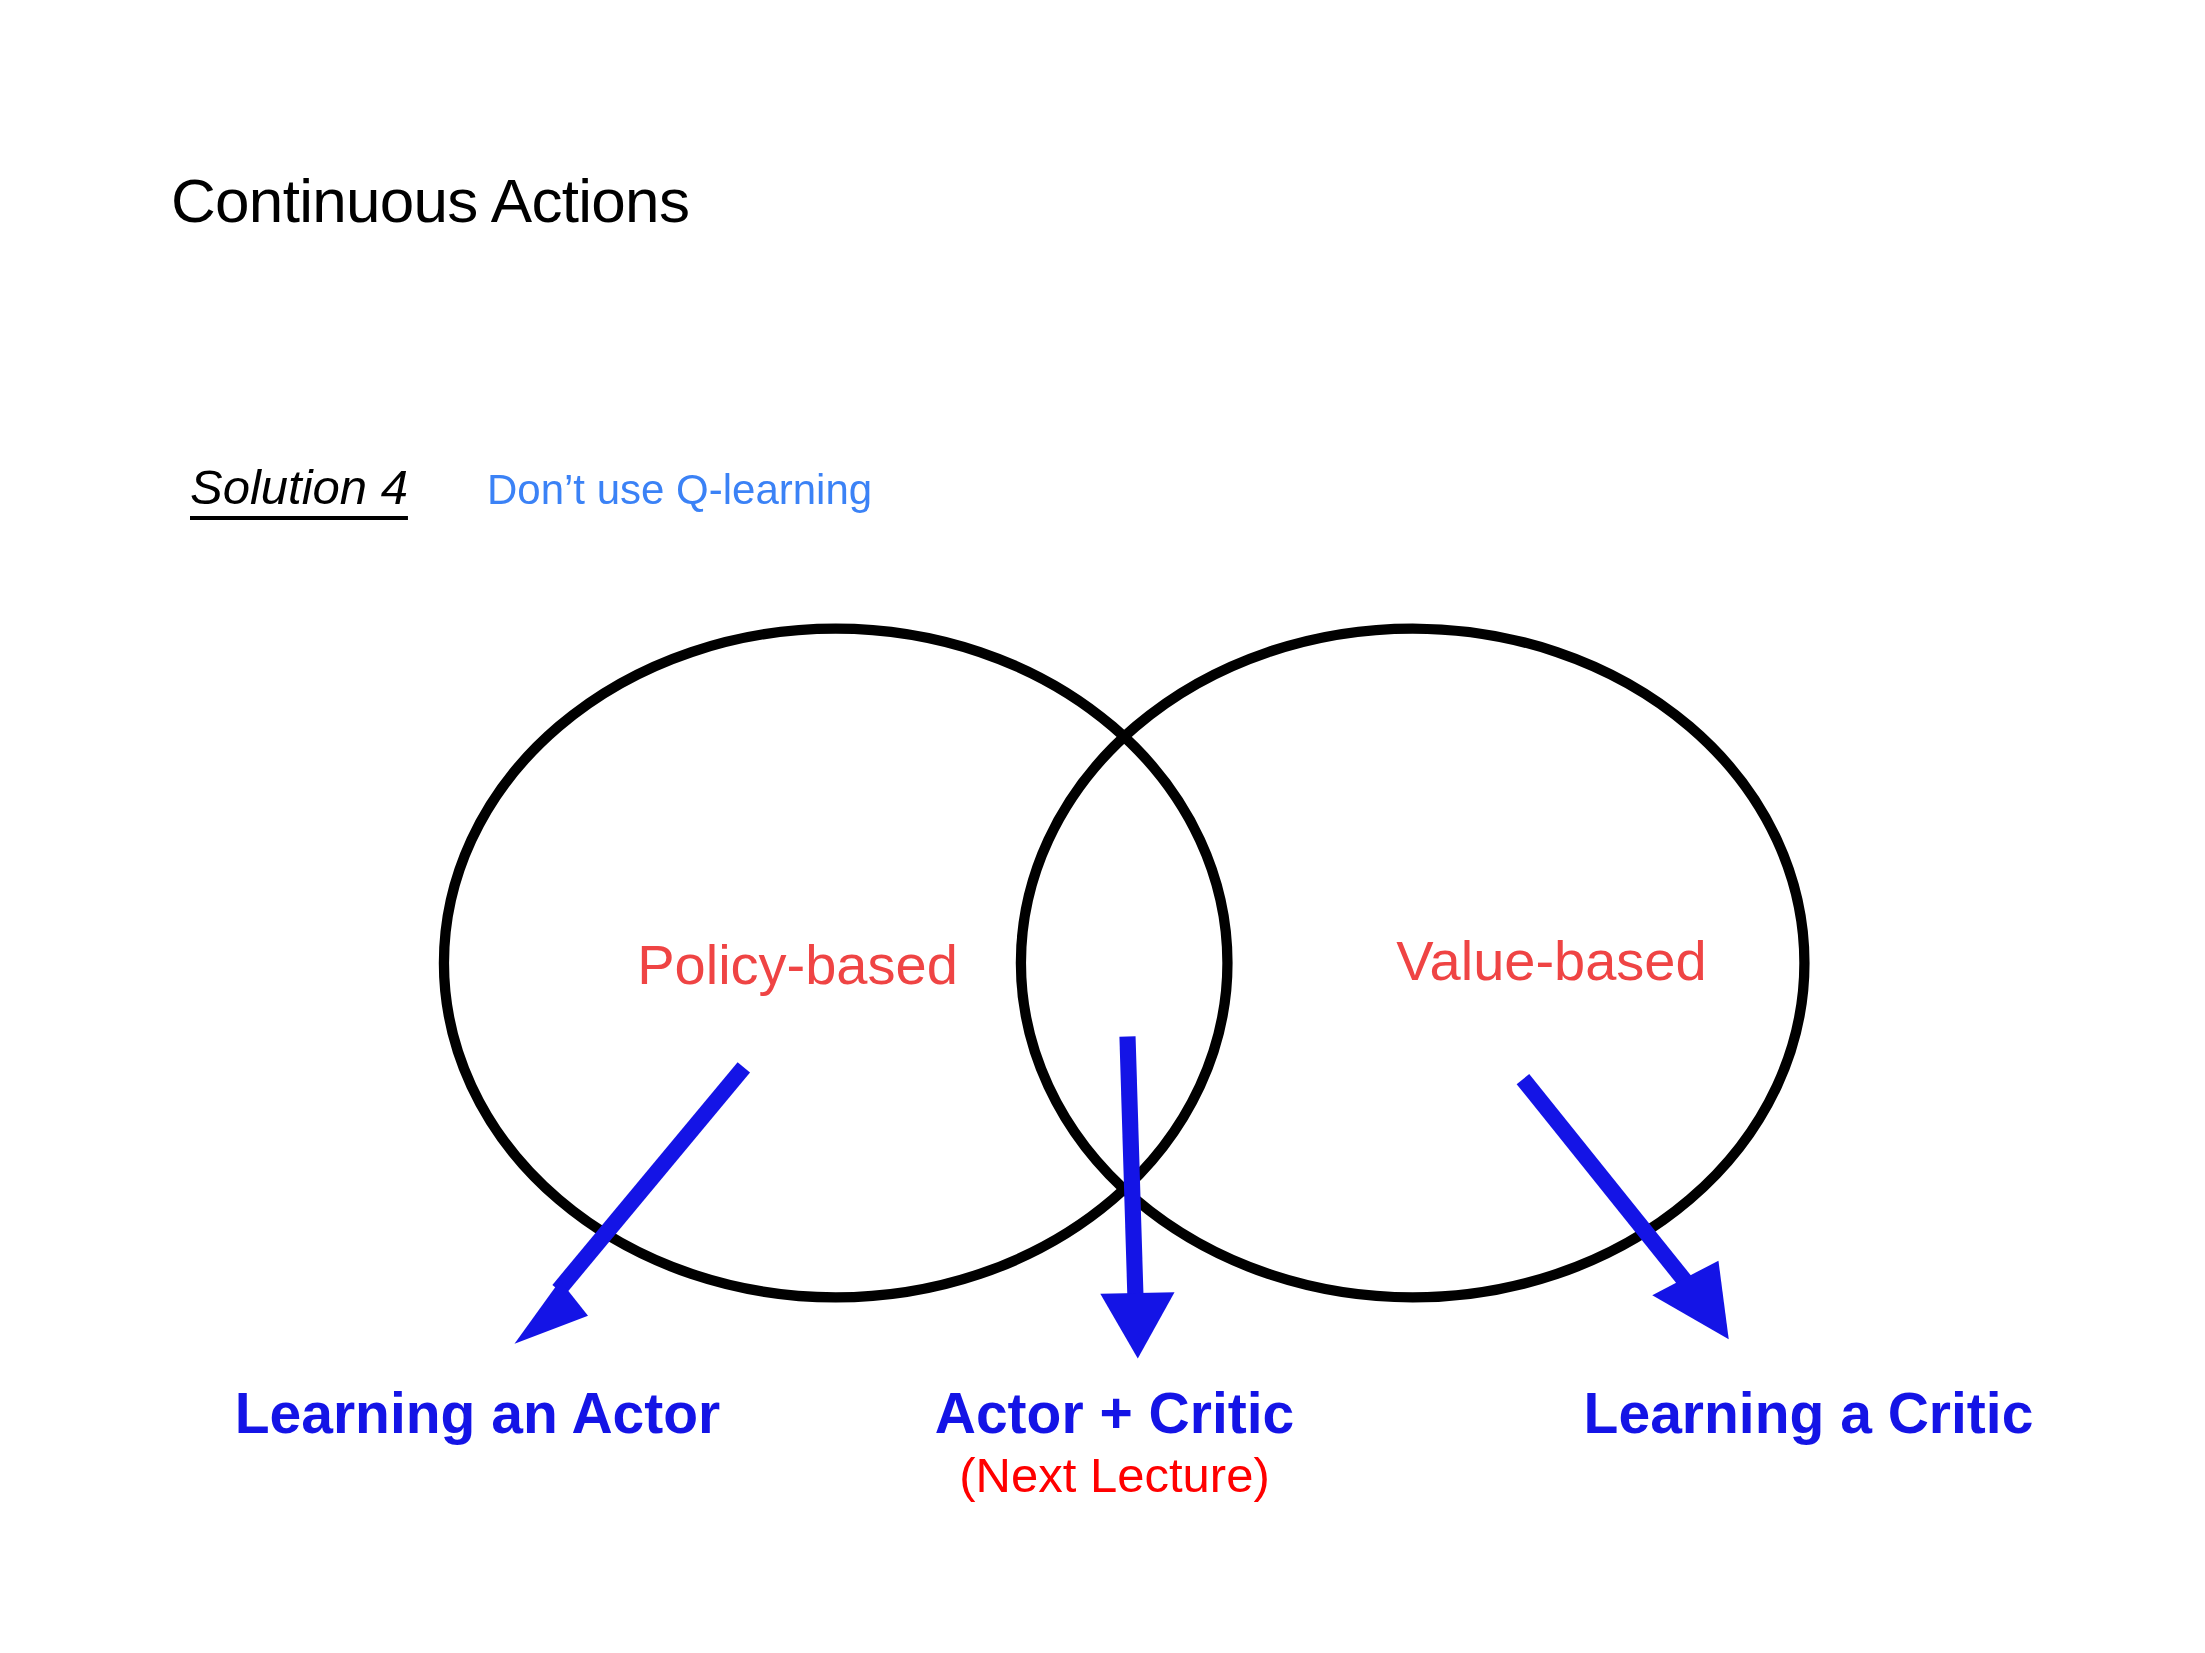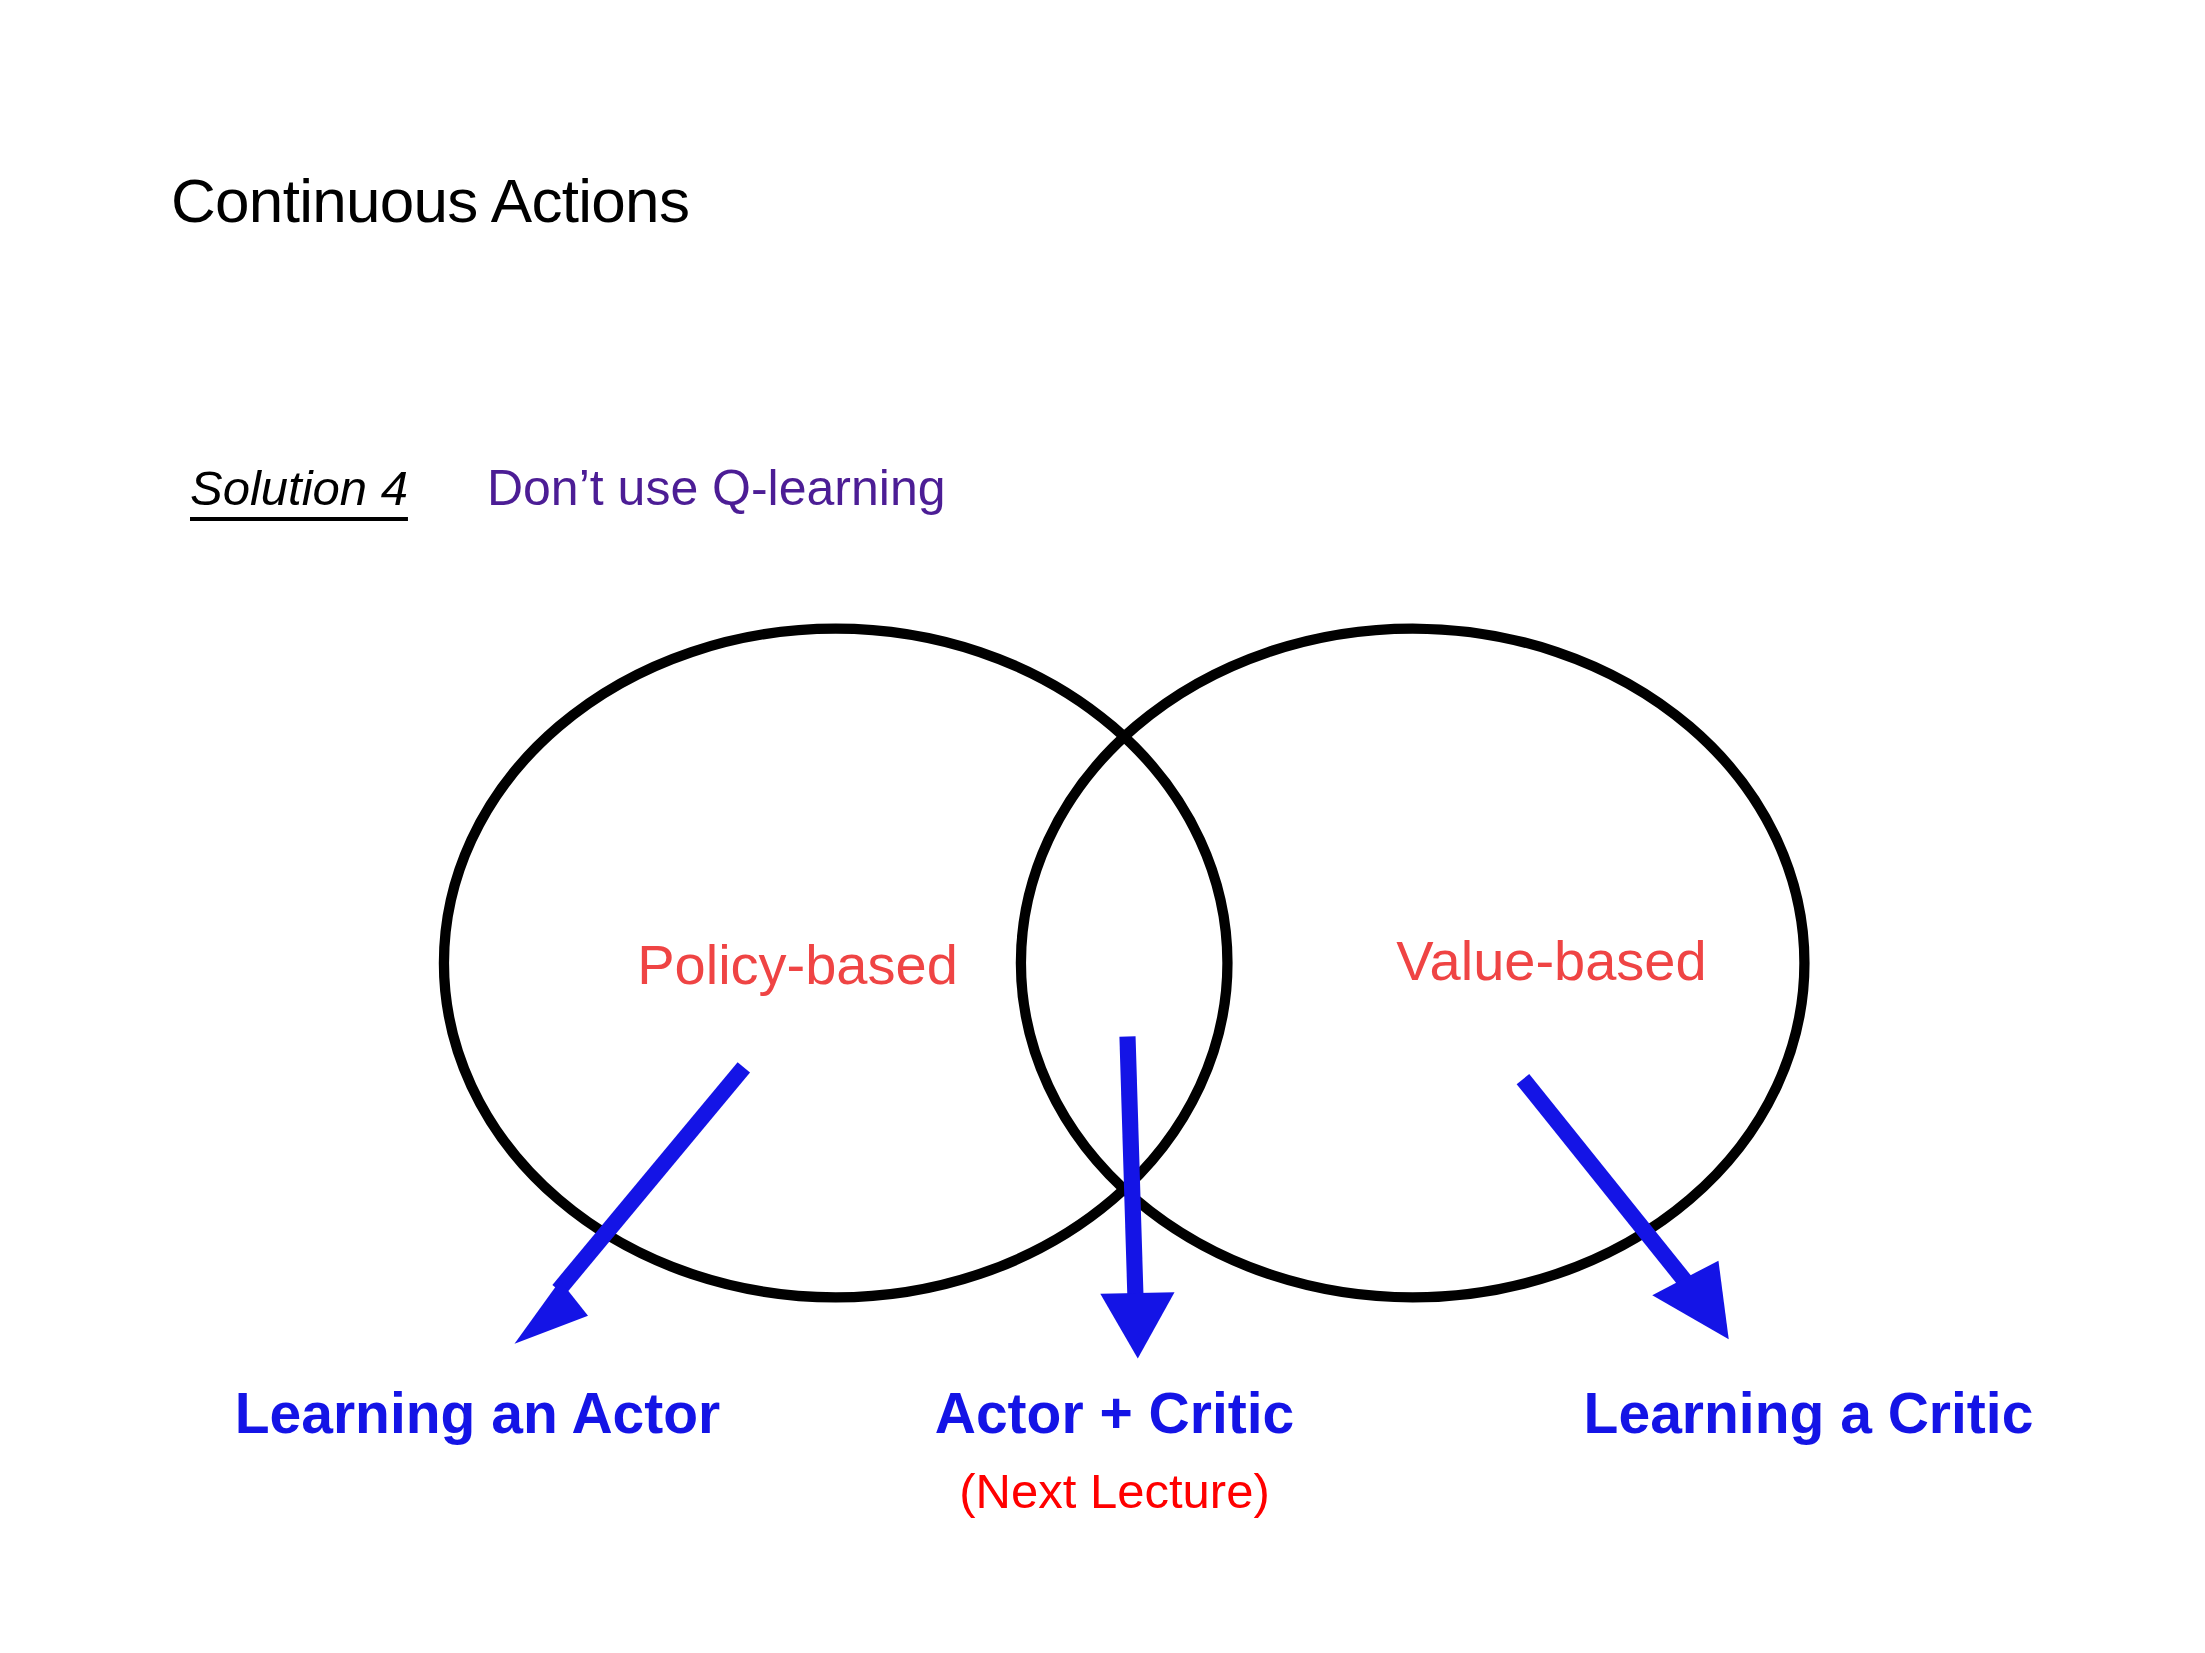--- a/index.html
+++ b/index.html
@@ -50,24 +50,24 @@
     font-weight: normal;
     font-style: italic;
     text-decoration: underline;
     text-underline-offset: 11.8px;
     text-decoration-thickness: 3.7px;
     color: #000000;
     letter-spacing: 0px;
     text-align: right;
   }
   .subtitle-text {
-    font-size: 50px;
+    font-size: 42px;
     font-weight: normal;
     font-style: normal;
-    color: #4c1d95;
+    color: #3b82f6;
     margin-left: 79px;
   }
 
   
   .venn-stage {
     position: absolute;
     left: 0;
     top: 0;
     width: 2205px;
     height: 1654px;
@@ -101,21 +101,21 @@
     font-weight: bold;
     color: #1414E6;
     line-height: 1.12;
   }
   .callout .sub {
     display: block;
     font-size: 49px;
     font-weight: normal;
     color: #FF0000;
     line-height: 1.16;
-    margin-top: 17px;
+    margin-top: 1px;
   }
   .callout.left   { left: 110px;  top: 1382px; width: 735px; }
   .callout.middle { left: 828px; top: 1382px; width: 573px; }
   .callout.right  { left: 1441px; top: 1382px; width: 735px; }
 </style>
 </head>
 <body>
 
 <div class="slide">
 

